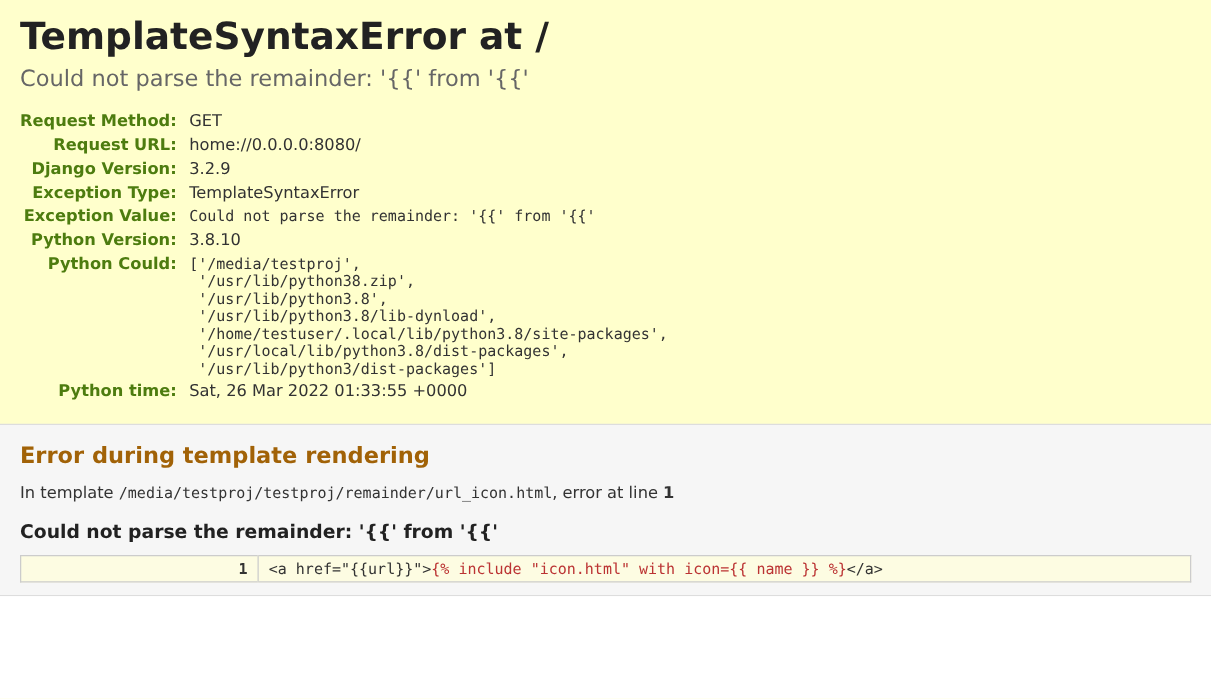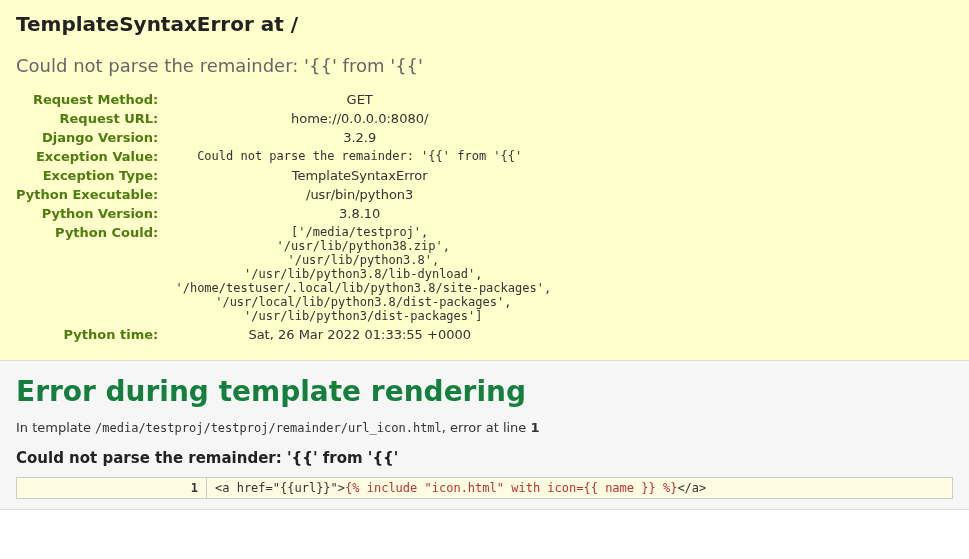--- a/index.html
+++ b/index.html
@@ -1,26 +1,26 @@
 <!DOCTYPE html>
 <html><head>
   <meta charset="utf-8">
   <style>
     * { margin: 0; padding: 0; box-sizing: border-box; }
     body { font-family: "DejaVu Sans", Verdana, Arial, sans-serif; font-size: 13px; color: #333; background: #fff; }
     #summary { background: #ffffcc; padding: 12px 16px 16px 16px; border-bottom: 1px solid #ddd; }
-    #summary h1 { font-size: 20px; font-weight: bold; color: #222; margin-bottom: 19px; }
+    #summary h1 { font-size: 30px; font-weight: bold; color: #222; margin-bottom: 6px; }
     #summary h2 { font-size: 18px; font-weight: normal; color: #666; margin-bottom: 14px; }
     table.meta { border-collapse: collapse; }
     table.meta th { text-align: right; padding: 2px 10px 2px 0; color: #4d7c0f; font-weight: bold; font-size: 13px; vertical-align: top; white-space: nowrap; }
-    table.meta td { padding: 2px 0; font-size: 13px; vertical-align: top; text-align: center; }
+    table.meta td { padding: 2px 0; font-size: 13px; vertical-align: top; }
     .mono { font-family: "DejaVu Sans Mono", Consolas, monospace; font-size: 12px; }
     pre { font-family: "DejaVu Sans Mono", Consolas, monospace; font-size: 12px; white-space: pre; }
     #template { padding: 14px 16px 10px 16px; background: #f6f6f6; border-bottom: 1px solid #ddd; }
-    #template h2 { font-size: 28px; font-weight: bold; color: #15803d; margin-bottom: 12px; }
+    #template h2 { font-size: 18px; font-weight: bold; color: #a16207; margin-bottom: 12px; }
     #template p { font-size: 13px; margin-bottom: 14px; }
     #template h3 { font-size: 15px; font-weight: bold; color: #222; margin-bottom: 10px; }
     table.source { width: 100%; border-collapse: collapse; background: #fdfce2; border: 1px solid #ccc; }
     table.source th { text-align: right; width: 190px; padding: 3px 8px; font-family: "DejaVu Sans Mono", monospace; font-size: 12px; font-weight: bold; color: #333; border-right: 1px solid #ccc; }
     table.source td { padding: 3px 8px; font-family: "DejaVu Sans Mono", monospace; font-size: 12px; }
     .tag-err { color: #b33; }
   </style>
 </head>
 <body>
 
@@ -35,32 +35,28 @@
     </tr>
     <tr>
       <th>Request URL:</th>
       <td>home://0.0.0.0:8080/</td>
     </tr>
     <tr>
       <th>Django Version:</th>
       <td>3.2.9</td>
     </tr>
     <tr>
+      <th>Exception Type:</th>
+      <td>TemplateSyntaxError</td>
+    </tr>
+    <tr>
       <th>Exception Value:</th>
       <td>
             <pre>Could not parse the remainder: '{{' from '{{'</pre>
           </td>
-    </tr>
-    <tr>
-      <th>Exception Type:</th>
-      <td>TemplateSyntaxError</td>
-    </tr>
-    <tr>
-      <th>Python Executable:</th>
-      <td>/usr/bin/python3</td>
     </tr>
     <tr>
       <th>Python Version:</th>
       <td>3.8.10</td>
     </tr>
     <tr>
       <th>Python Could:</th>
       <td>
             <pre>['/media/testproj',
  '/usr/lib/python38.zip',

